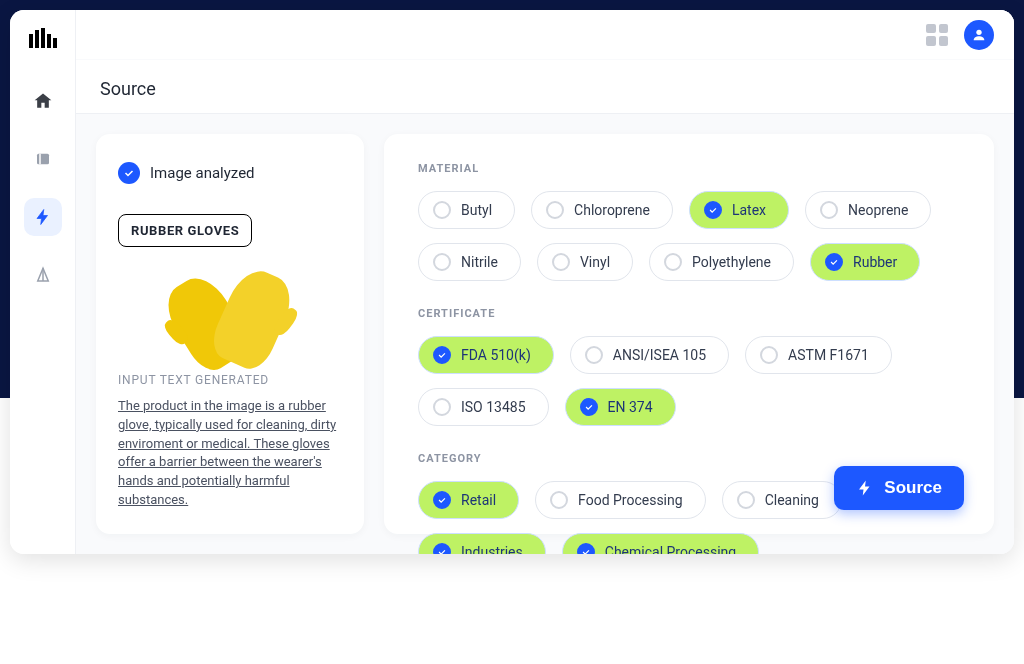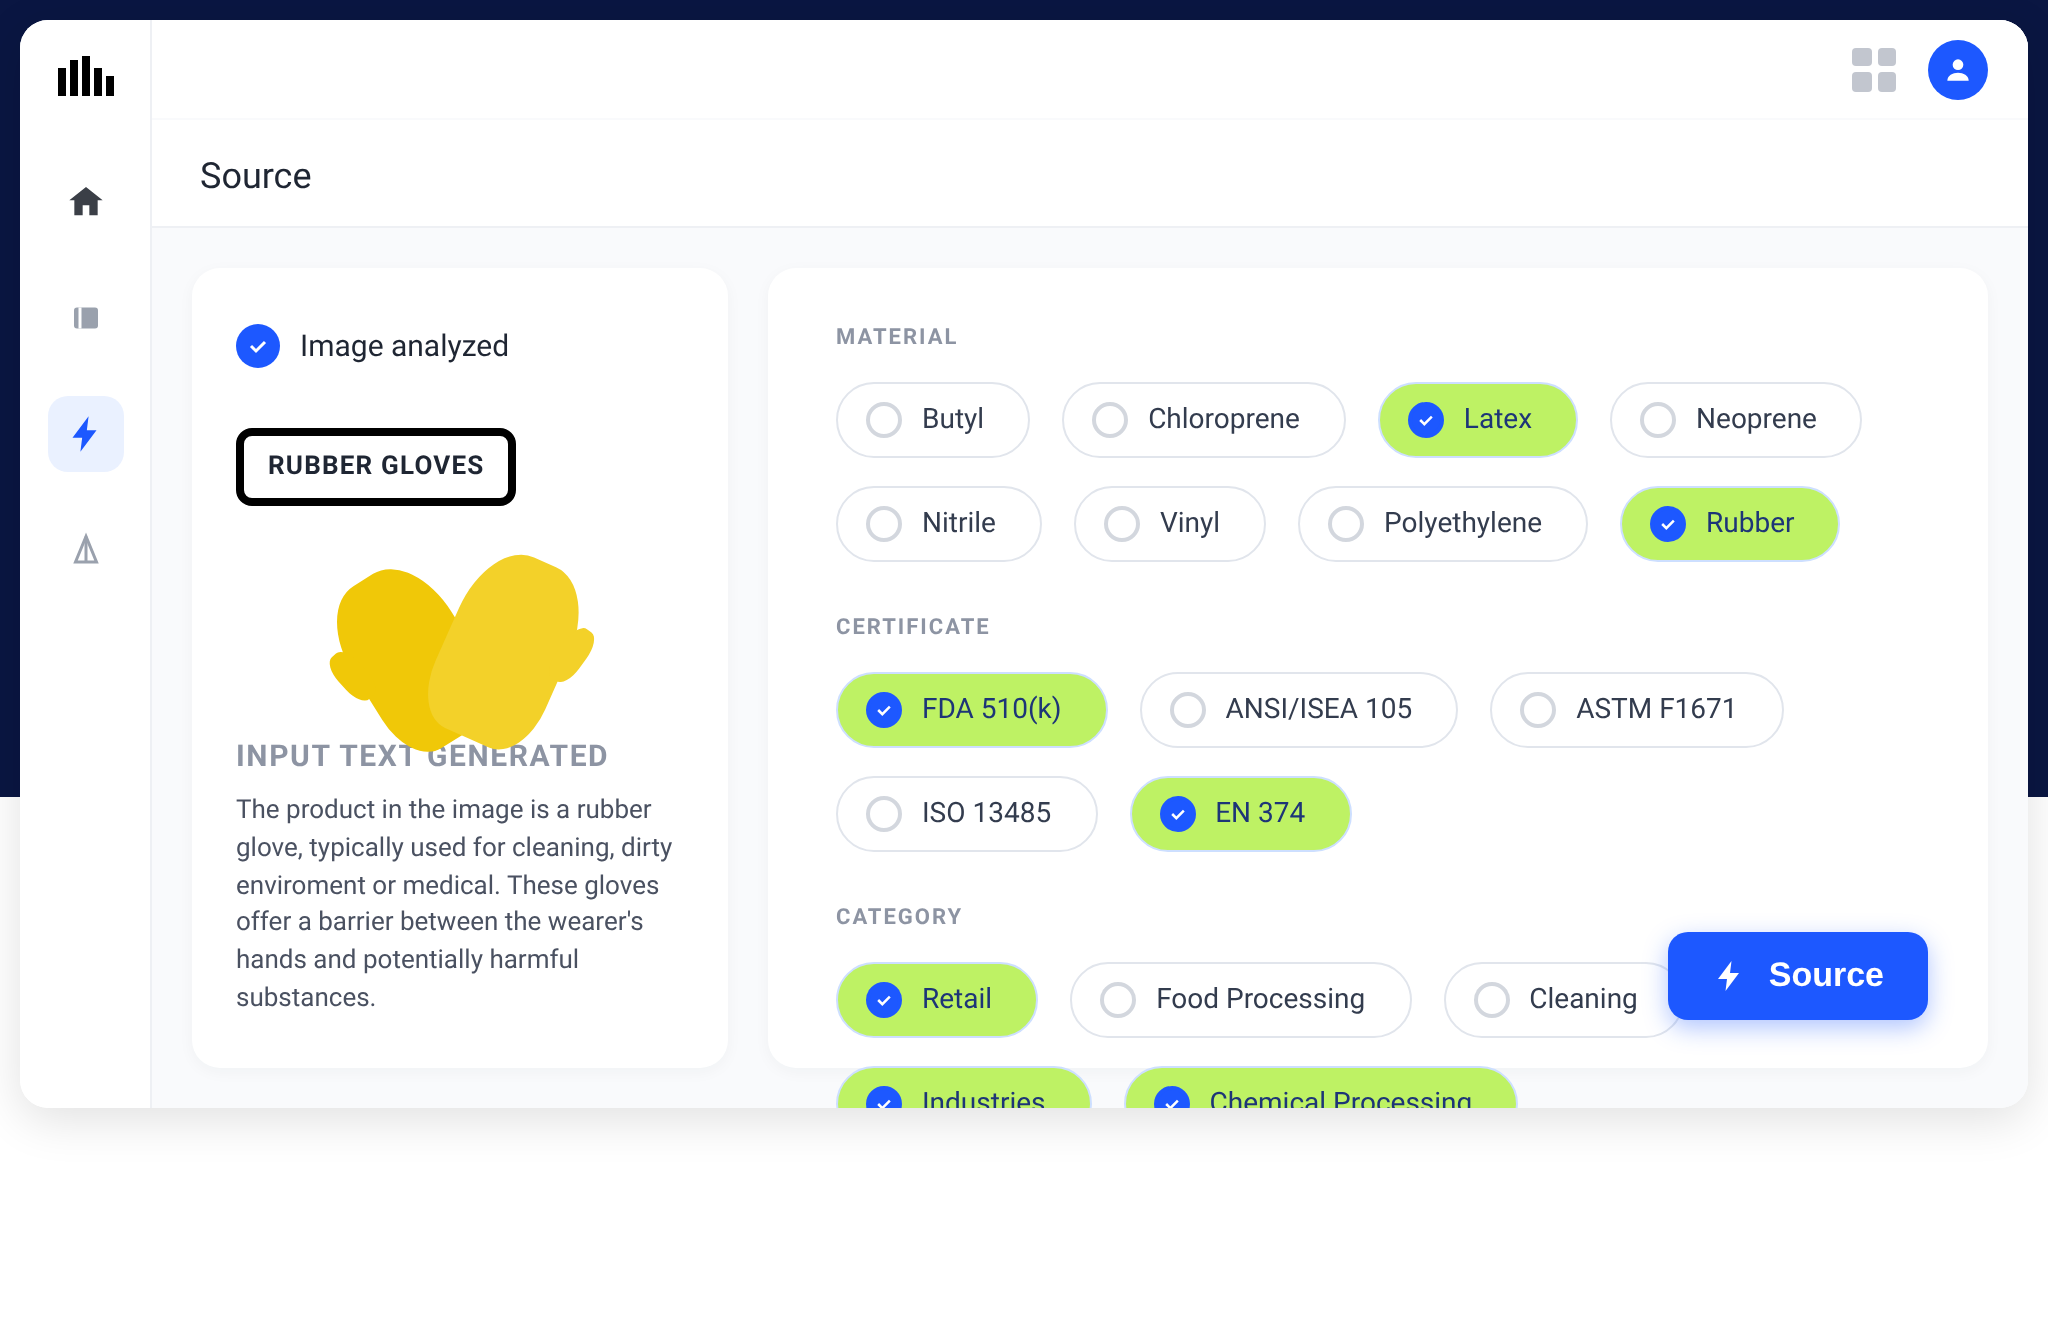--- a/index.html
+++ b/index.html
@@ -105,21 +105,21 @@
     margin-bottom: 30px;
   }
   .check-badge {
     width:22px; height:22px; border-radius:50%; background:#1d58ff;
     display:flex; align-items:center; justify-content:center;
   }
   .check-badge svg { width:12px; height:12px; stroke:#fff; stroke-width:3; fill:none; }
   .analyzed-text { font-size:15px; color:#1f2633; }
   .product-chip {
     align-self:flex-start;
-    border:4px solid #000000;
+    border:1px solid #000000;
     border-radius:8px;
     padding:8px 12px;
     font-size:13px; font-weight:700; letter-spacing:.6px; color:#1f2633;
     margin-bottom:18px;
   }
   .product-image {
     align-self:center;
     width:150px; height:130px;
     position:relative;
     margin-bottom:22px;
@@ -128,25 +128,25 @@
   .glove { position:absolute; background:#f0c808; border-radius:40% 40% 30% 30%; }
   .glove.left { width:58px; height:92px; left:22px; top:12px; transform:rotate(-32deg); }
   .glove.right { width:60px; height:96px; left:68px; top:6px; transform:rotate(24deg); background:#f3d129; }
   .glove::before, .glove::after {
     content:""; position:absolute; background:inherit; border-radius:40%;
   }
   .glove.left::before { width:14px; height:28px; left:-8px; top:24px; transform:rotate(-10deg); }
   .glove.right::before { width:14px; height:30px; right:-8px; top:22px; transform:rotate(12deg); }
 
   .gen-heading {
-    font-size:15px; font-weight:700; letter-spacing:.8px;
+    font-size:12px; font-weight:400; letter-spacing:.8px;
     color:#8d94a3; margin-bottom:10px;
   }
   .gen-text {
-    font-size:13px; line-height:1.45; color:#4a5161;
+    font-size:13px; line-height:1.45; color:#4a5161;text-decoration:underline;
   }
 
   
   .right-card {
     flex:1;
     padding: 28px 40px 80px 34px;
     display:flex; flex-direction:column;
     position:relative;
     min-width:0;
   }

